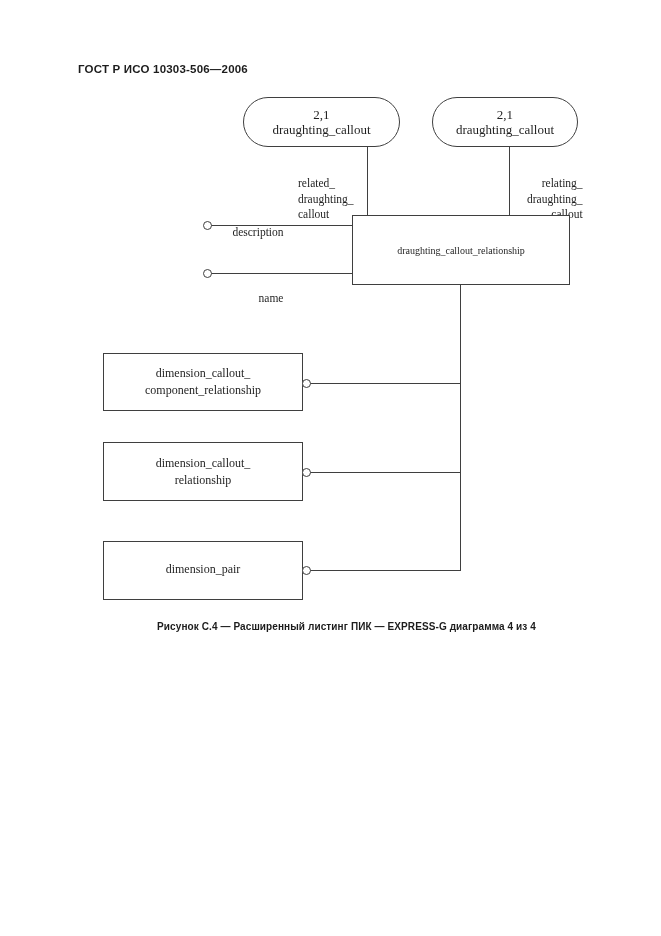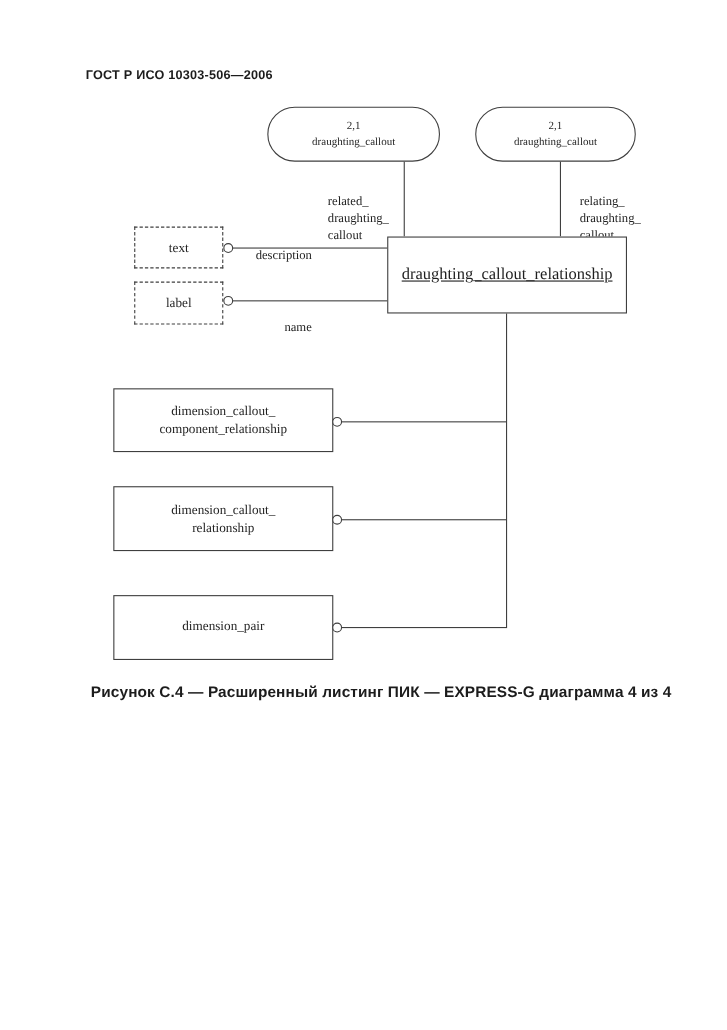--- a/index.html
+++ b/index.html
@@ -16,21 +16,21 @@
     position:absolute;
     box-sizing:border-box;
     border:1px solid #3f3f3f;
     background:#ffffff;
     display:flex;align-items:center;justify-content:center;
     text-align:center;
     font-size:12px;line-height:17px;
     white-space:pre-line;
     color:#1f1f1f;
   }
-  .oval{border-radius:26px;font-size:10px;line-height:15px;}
+  .oval{border-radius:26px;font-size:13px;line-height:15px;}
   .dashed{border-style:dashed;border-width:1px;}
   .hline{position:absolute;height:1px;background:#3f3f3f;}
   .vline{position:absolute;width:1px;background:#3f3f3f;}
   .circ{
     position:absolute;width:9px;height:9px;
     box-sizing:border-box;
     border:1px solid #3f3f3f;border-radius:50%;
     background:#ffffff;
   }
   .edge-lbl{
@@ -44,21 +44,21 @@
   .hdr{
     position:absolute;left:78px;top:63px;
     font-family:"Liberation Sans", sans-serif;
     font-weight:700;font-size:11.5px;color:#1c1c1c;
     letter-spacing:0.2px;
   }
   .caption{
     position:absolute;left:32px;top:621px;width:629px;
     text-align:center;
     font-family:"Liberation Sans", sans-serif;
-    font-weight:600;font-size:14px;color:#1c1c1c;
+    font-weight:600;font-size:10px;color:#1c1c1c;
     letter-spacing:0.1px;
   }
   .pagenum{
     position:absolute;left:78px;top:800px;
     font-family:"Liberation Sans", sans-serif;
     font-weight:600;font-size:10.5px;color:#1c1c1c;
   }
   .pad-up{padding-bottom:3px;}
 </style>
 </head>
@@ -74,28 +74,26 @@
   <div class="ebox oval" style="left:432px;top:97px;width:146px;height:50px;">
     <span><span>2,1</span><br><span>draughting_callout</span></span>
   </div>
 
   <div class="vline" style="left:367px;top:147px;height:68px;"></div>
   <div class="vline" style="left:509px;top:147px;height:68px;"></div>
 
   <div class="edge-lbl" style="left:298px;top:160px;">related_
 draughting_
 callout</div>
-  <div class="edge-lbl" style="left:527px;top:160px;">relating_
+  <div class="edge-lbl" style="left:527px;top:160px;text-align:right;">relating_
 draughting_
 callout</div>
 
-  <div class="ebox" style="left:352px;top:215px;width:218px;height:70px;font-size:15px;text-decoration:underline;">draughting_callout_relationship</div>
+  <div class="ebox" style="left:352px;top:215px;width:218px;height:70px;font-size:10px;">draughting_callout_relationship</div>
 
-  <div class="ebox dashed" style="left:122px;top:206px;width:81px;height:38px;">text</div>
-  <div class="ebox dashed" style="left:122px;top:256px;width:81px;height:39px;">label</div>
 
   <div class="hline" style="left:211px;top:225px;width:141px;"></div>
   <div class="circ" style="left:203px;top:221px;"></div>
   <div class="edge-lbl center" style="left:188px;top:209px;width:140px;">description</div>
 
   <div class="hline" style="left:211px;top:273px;width:141px;"></div>
   <div class="circ" style="left:203px;top:269px;"></div>
   <div class="edge-lbl center" style="left:201px;top:275px;width:140px;">name</div>
 
   <div class="vline" style="left:460px;top:285px;height:286px;"></div>

